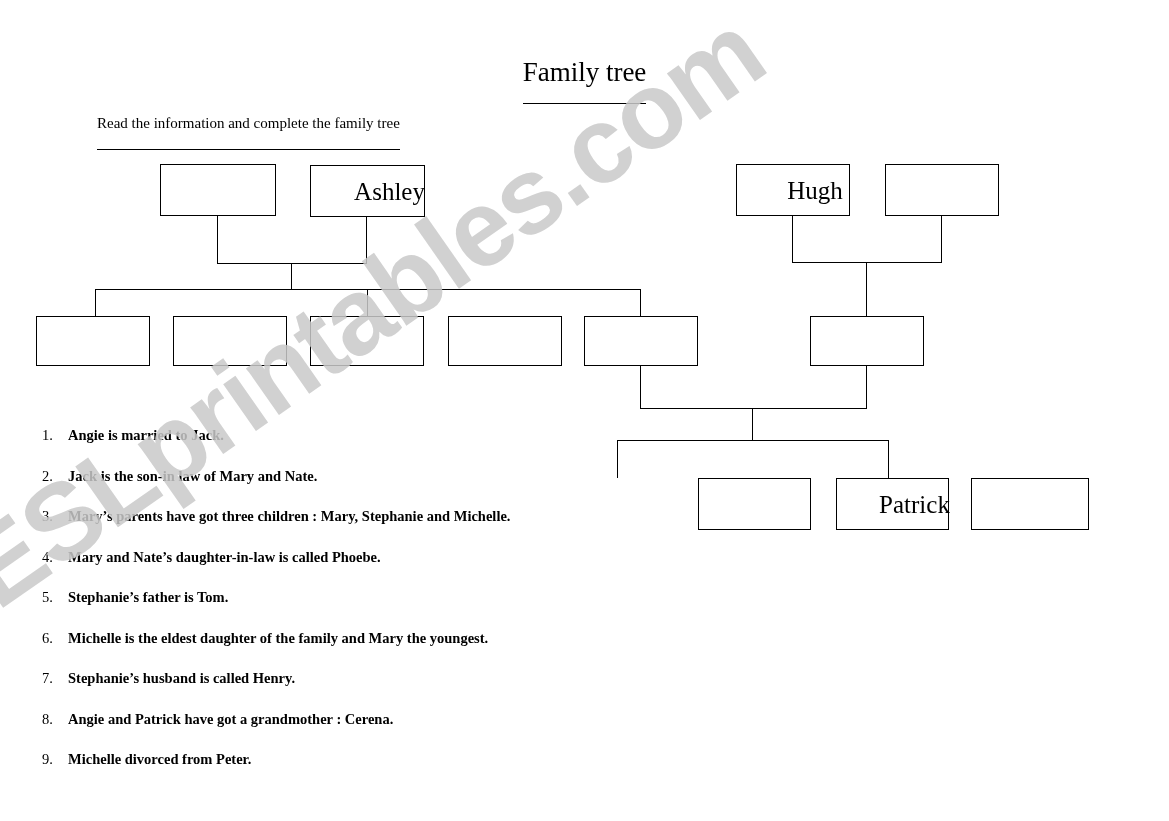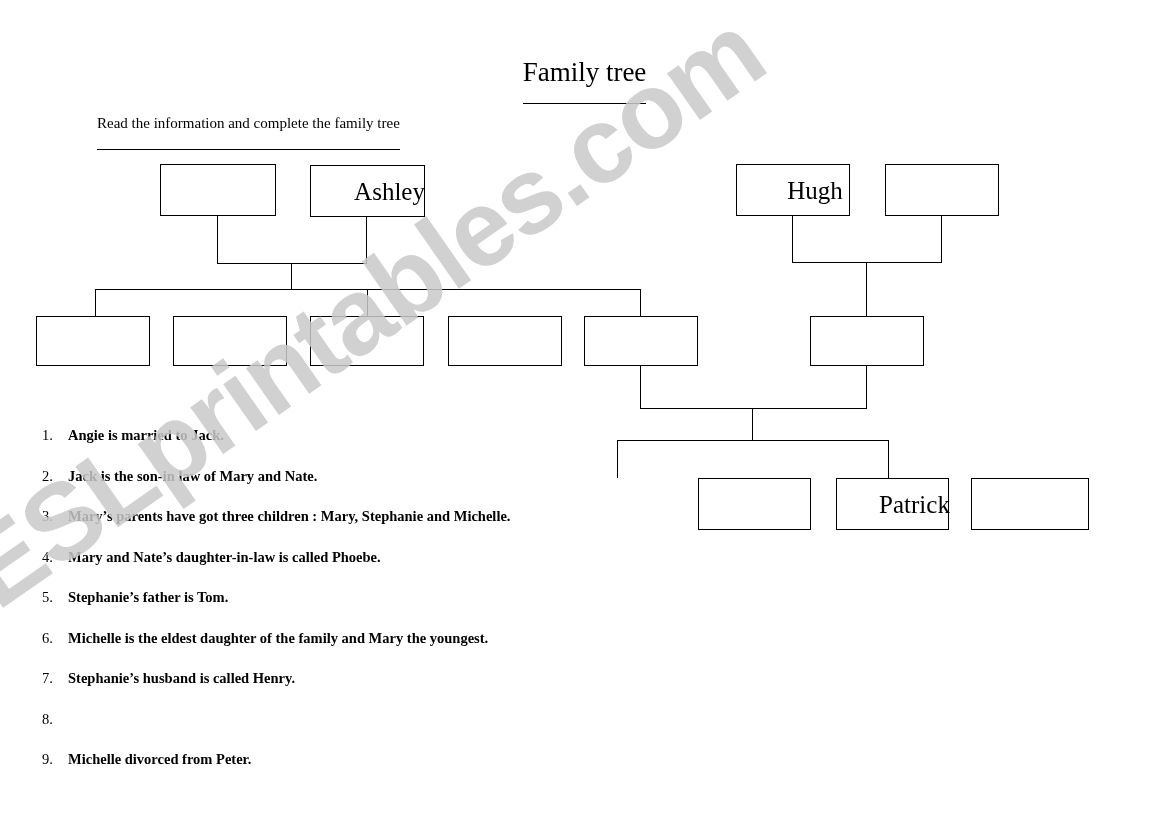--- a/index.html
+++ b/index.html
@@ -235,20 +235,21 @@
     <div class="clue">
       <span class="clue-num">6.</span>
       <span class="clue-text">Michelle is the eldest daughter of the family and Mary the youngest.</span>
     </div>
     <div class="clue">
       <span class="clue-num">7.</span>
       <span class="clue-text">Stephanie’s husband is called Henry.</span>
     </div>
     <div class="clue">
       <span class="clue-num">8.</span>
+      <span class="clue-text">Angie and Patrick have got a grandmother : Cerena.</span>
     </div>
     <div class="clue">
       <span class="clue-num">9.</span>
       <span class="clue-text">Michelle divorced from Peter.</span>
     </div>
   </div>
 
 </div>
 
 </body></html>

